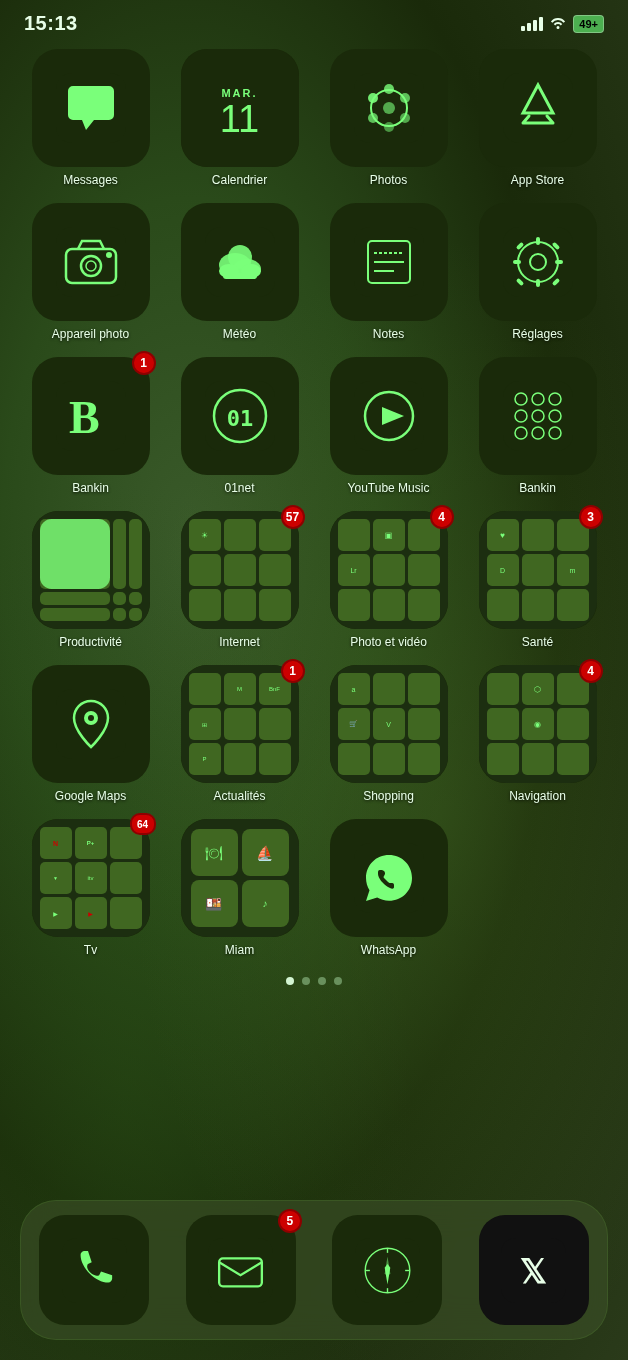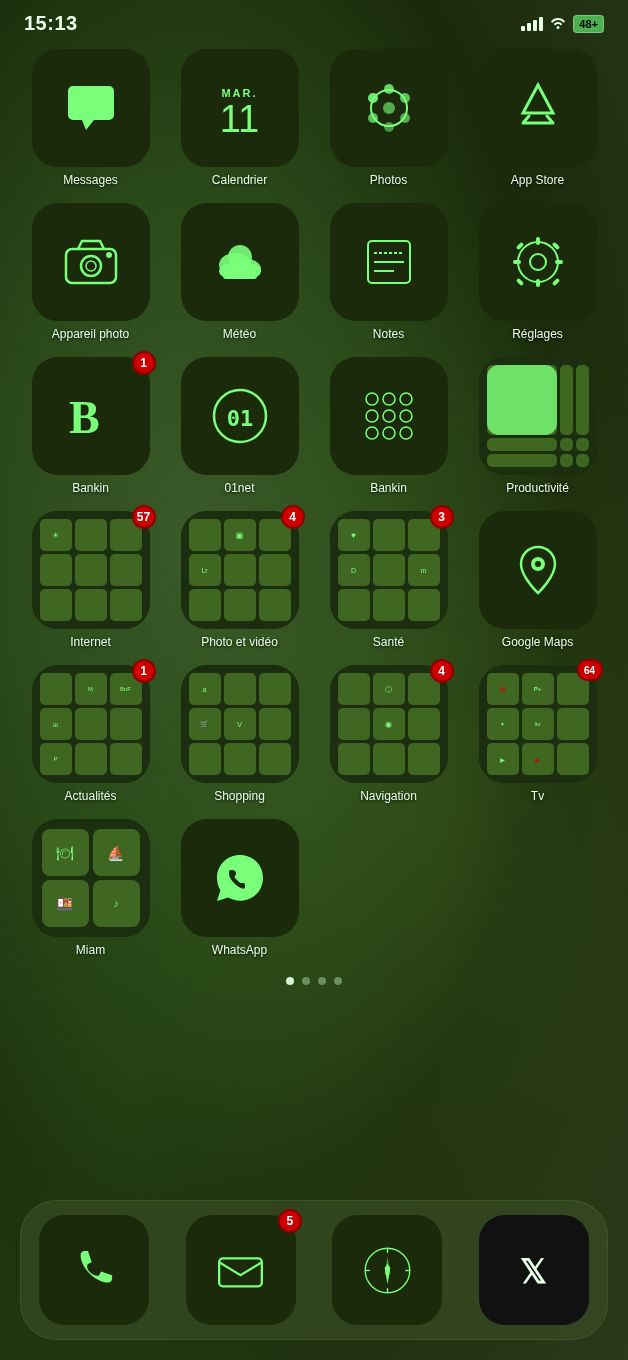--- a/index.html
+++ b/index.html
@@ -210,21 +210,21 @@
       <div class="signal-bar" style="height:5px;"></div>
       <div class="signal-bar" style="height:8px;"></div>
       <div class="signal-bar" style="height:11px;"></div>
       <div class="signal-bar" style="height:14px;"></div>
     </div>
     <span class="wifi-icon">
       <svg width="18" height="14" viewBox="0 0 18 14" fill="#e8ffe8">
         <path d="M9 11a1.5 1.5 0 1 1 0 3 1.5 1.5 0 0 1 0-3zm0-4a5.5 5.5 0 0 1 4.24 2l-1.41 1.41A3.5 3.5 0 0 0 9 9a3.5 3.5 0 0 0-2.83 1.41L4.76 9A5.5 5.5 0 0 1 9 7zm0-4a9 9 0 0 1 7.07 3.41L14.65 7.83A7 7 0 0 0 9 5a7 7 0 0 0-5.65 2.83L1.93 6.41A9 9 0 0 1 9 3z"></path>
       </svg>
     </span>
-    <span class="battery">48+</span>
+    <span class="battery">49+</span>
   </div>
 </div>
 
 <div class="app-grid">
 
   <div class="app-item">
     <div class="app-icon" style="background:#1a2a0a;">
       <svg viewBox="0 0 70 70" fill="none">
         <rect width="70" height="70" rx="16" fill="#1a2a0a"></rect>
         <path d="M12 18a5 5 0 0 1 5-5h36a5 5 0 0 1 5 5v24a5 5 0 0 1-5 5H38l-8 10-4-10H17a5 5 0 0 1-5-5z" fill="#7aff7a"></path>
@@ -349,20 +349,30 @@
     <div class="app-icon" style="background:#1a2a0a;">
       <svg viewBox="0 0 70 70" fill="none">
         <rect width="70" height="70" rx="16" fill="#1a2a0a"></rect>
         <circle cx="35" cy="35" r="26" fill="none" stroke="#7aff7a" stroke-width="2.5"></circle>
         <text x="50%" y="55%" text-anchor="middle" dominant-baseline="middle" font-size="22" font-weight="700" fill="#7aff7a" font-family="monospace">01</text>
       </svg>
     </div>
     <span class="app-label">01net</span>
   </div>
 
+  <div class="app-item">
+    <div class="app-icon" style="background:#1a2a0a;">
+      <svg viewBox="0 0 70 70" fill="none">
+        <rect width="70" height="70" rx="16" fill="#1a2a0a"></rect>
+        <circle cx="35" cy="35" r="24" fill="none" stroke="#7aff7a" stroke-width="2.5"></circle>
+        <polygon points="28,26 50,35 28,44" fill="#7aff7a"></polygon>
+      </svg>
+    </div>
+    <span class="app-label">YouTube Music</span>
+  </div>
 
   <div class="app-item">
     <div class="app-icon" style="background:#1a2a0a;">
       <svg viewBox="0 0 70 70" fill="none">
         <rect width="70" height="70" rx="16" fill="#1a2a0a"></rect>
 
         <circle cx="18" cy="18" r="6" fill="none" stroke="#7aff7a" stroke-width="1.5"></circle>
         <circle cx="35" cy="18" r="6" fill="none" stroke="#7aff7a" stroke-width="1.5"></circle>
         <circle cx="52" cy="18" r="6" fill="none" stroke="#7aff7a" stroke-width="1.5"></circle>
         <circle cx="18" cy="35" r="6" fill="none" stroke="#7aff7a" stroke-width="1.5"></circle>

